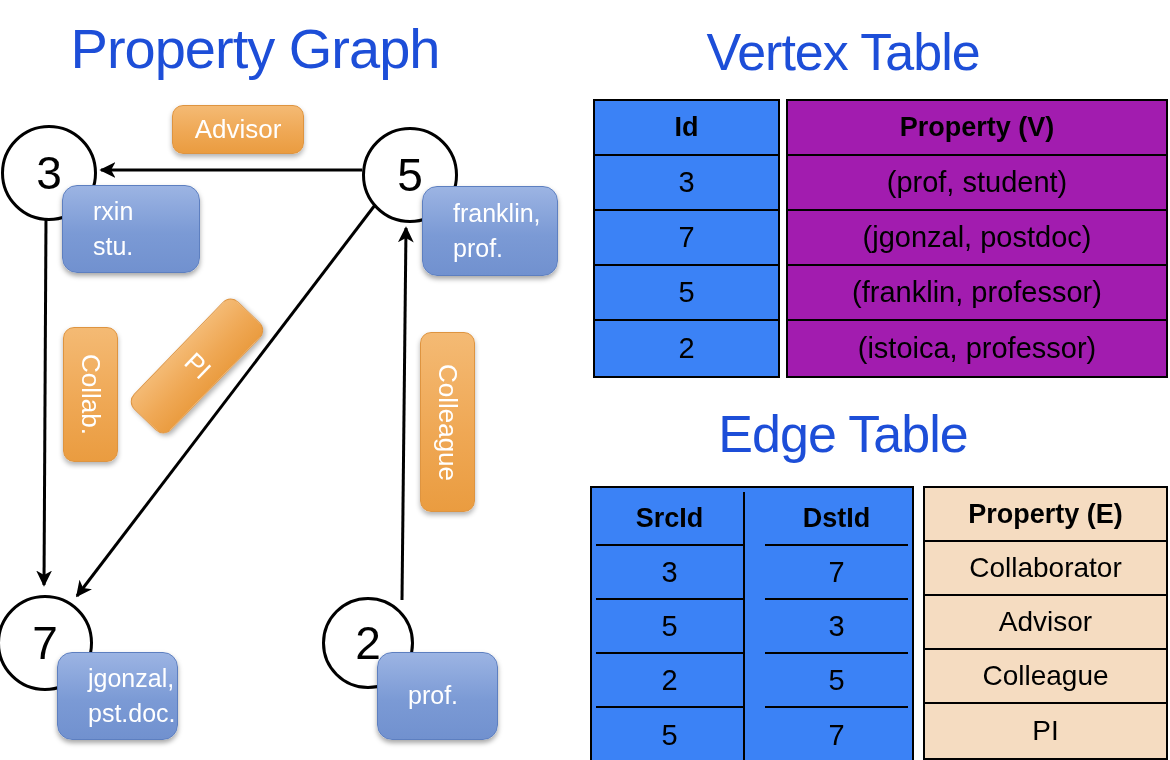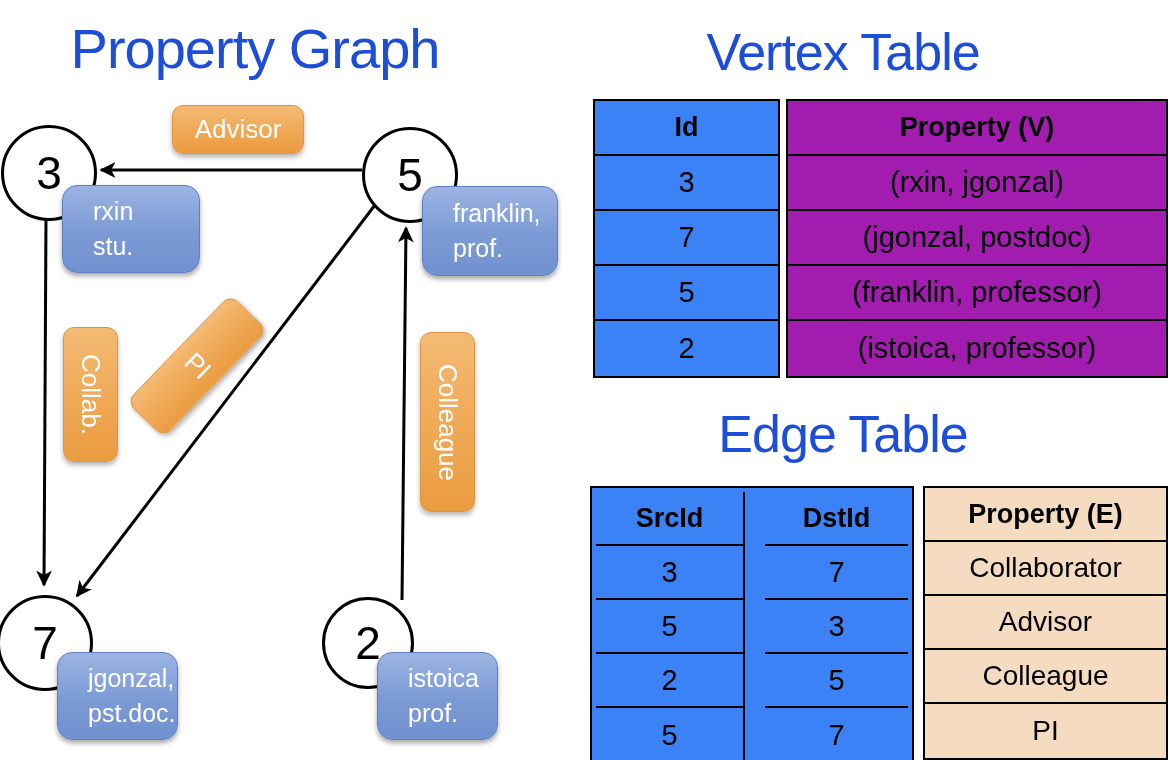--- a/index.html
+++ b/index.html
@@ -82,21 +82,20 @@
 </div>
 <div class="vbox" style="left:422px;top:186px;width:136px;height:90px;">
   <div>franklin,</div>
   <div>prof.</div>
 </div>
 <div class="vbox" style="left:57px;top:652px;width:121px;height:88px;">
   <div>jgonzal,</div>
   <div>pst.doc.</div>
 </div>
 <div class="vbox" style="left:377px;top:652px;width:121px;height:88px;">
-  <div>istoica</div>
   <div>prof.</div>
 </div>
 
 <div class="ebox" style="left:172px;top:105px;width:132px;height:49px;">
   <span>Advisor</span>
 </div>
 <div class="ebox" style="left:63px;top:327px;width:55px;height:135px;">
   <span class="rot">Collab.</span>
 </div>
 <div class="ebox" style="left:122px;top:340px;width:150px;height:52px;transform:rotate(-46deg);">
@@ -111,21 +110,21 @@
 <div class="tcol" style="left:593px;top:99px;width:187px;">
   <div class="cell vcell head">Id</div>
   <div class="cell vcell">3</div>
   <div class="cell vcell">7</div>
   <div class="cell vcell">5</div>
   <div class="cell vcell">2</div>
 </div>
 
 <div class="tcol v-prop" style="left:786px;top:99px;width:382px;">
   <div class="cell vcell head">Property (V)</div>
-  <div class="cell vcell">(rxin, jgonzal)</div>
+  <div class="cell vcell">(prof, student)</div>
   <div class="cell vcell">(jgonzal, postdoc)</div>
   <div class="cell vcell">(franklin, professor)</div>
   <div class="cell vcell">(istoica, professor)</div>
 </div>
 
 <div class="big-title" style="left:593px;width:500px;top:404px;">Edge Table</div>
 
 <div class="tcol twocol" style="left:590px;top:486px;width:324px;">
   <div class="subcol left">
     <div class="cell ecell head">SrcId</div>

